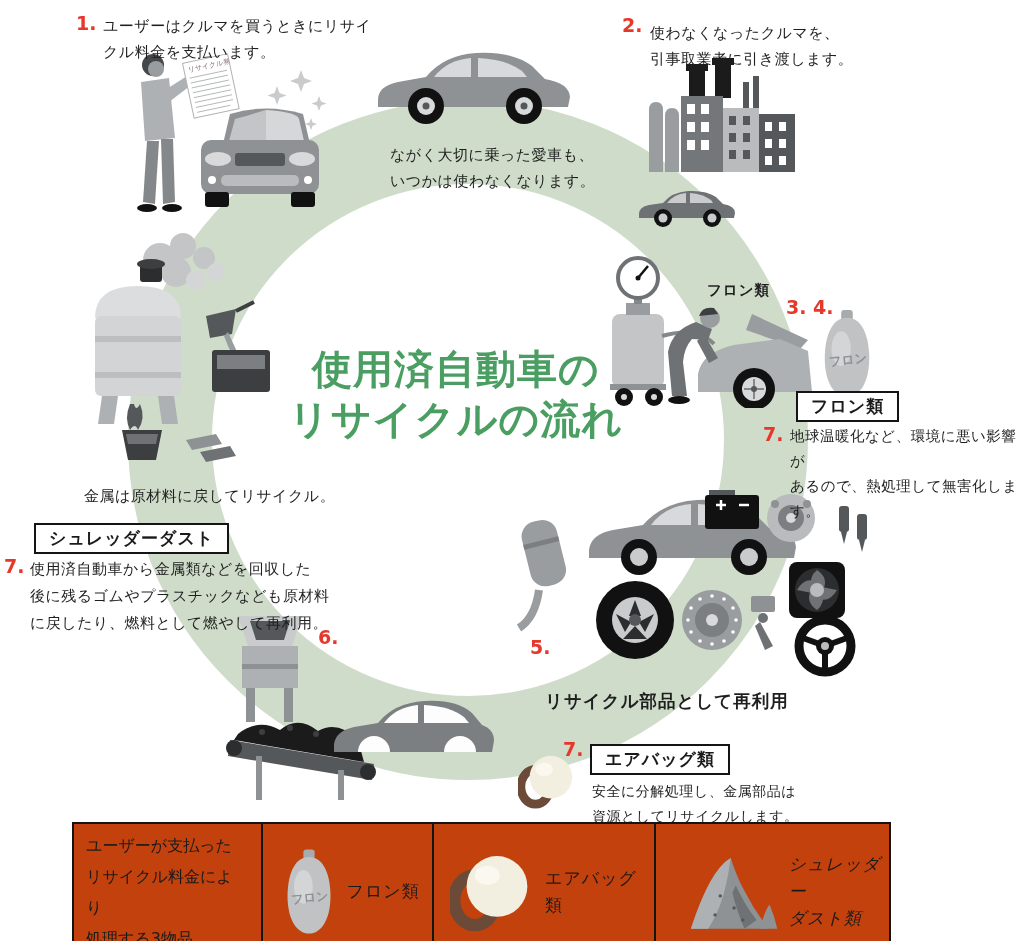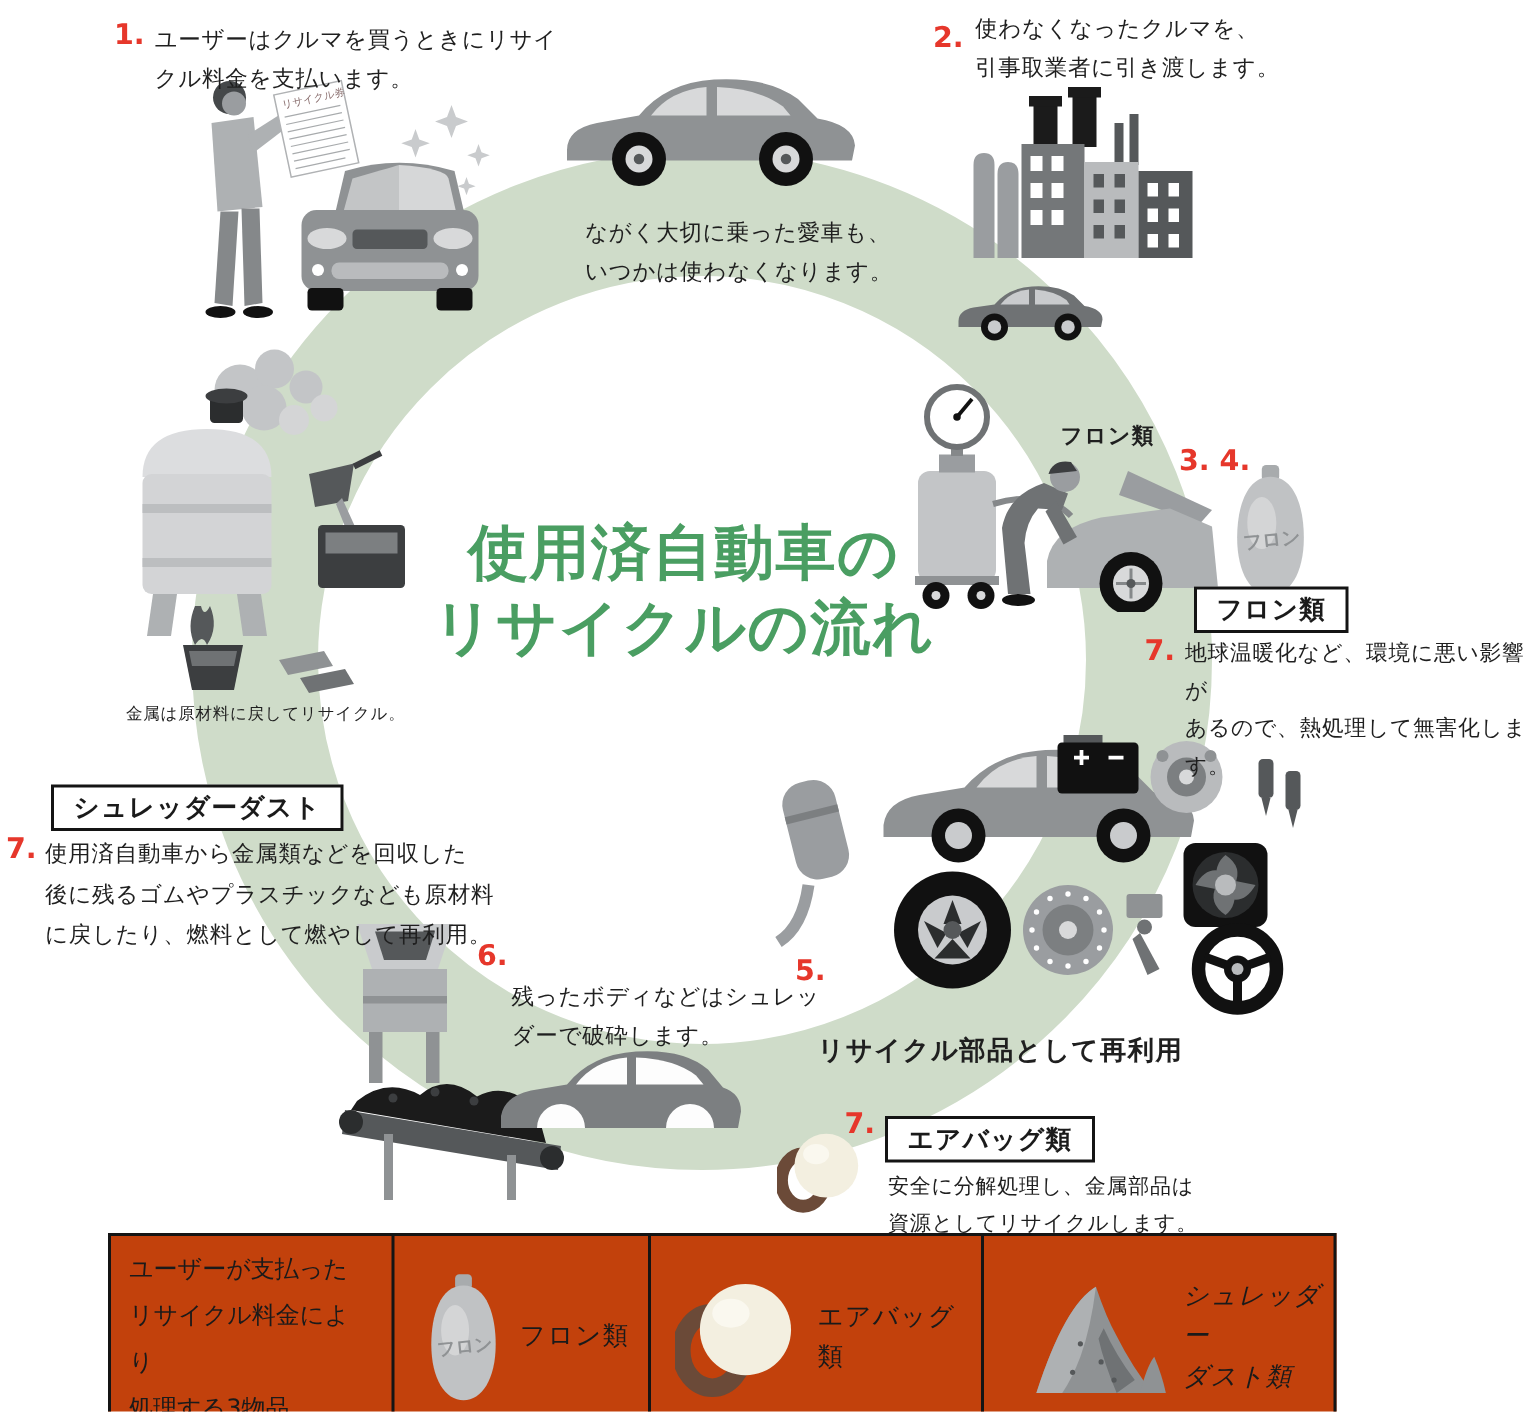--- a/index.html
+++ b/index.html
@@ -91,21 +91,21 @@
       <circle cx="54" cy="70" r="3.5" fill="#55585a"></circle>
     <circle cx="152" cy="70" r="18" fill="#111"></circle>
       <circle cx="152" cy="70" r="9" fill="#d8d9da"></circle>
       <circle cx="152" cy="70" r="3.5" fill="#55585a"></circle>
   </svg>
 
   <div class="txt" style="left:390px; top:142px;">ながく大切に乗った愛車も、
 いつかは使わなくなります。</div>
 
   <div class="num" style="left:622px; top:14px;">2.</div>
-  <div class="txt" style="left:650px; top:6px;">使わなくなったクルマを、
+  <div class="txt" style="left:650px; top:20px;">使わなくなったクルマを、
 引事取業者に引き渡します。</div>
 
   <svg class="illus" style="left:645px; top:52px;" width="152" height="125" viewBox="0 0 152 125">
     <rect x="44" y="16" width="16" height="30" fill="#1b1b1b"></rect>
       <rect x="41" y="12" width="22" height="7" fill="#1b1b1b"></rect>
     <rect x="70" y="10" width="16" height="36" fill="#1b1b1b"></rect>
       <rect x="67" y="6" width="22" height="7" fill="#1b1b1b"></rect>
     <rect x="98" y="30" width="6" height="28" fill="#55585a"></rect>
       <rect x="108" y="24" width="6" height="34" fill="#55585a"></rect>
     <path d="M4,58 Q4,50 11,50 Q18,50 18,58 L18,120 L4,120 Z" fill="#9a9da0"></path>
@@ -231,31 +231,29 @@
       <line x1="148" y1="79" x2="166" y2="70" stroke="#3c3e40" stroke-width="4"></line>
       <path d="M140,100 L150,122 L144,124 L136,104 Z" fill="#9a9da0"></path>
       <rect x="124" y="118" width="58" height="42" rx="3" fill="#3c3e40"></rect>
       <rect x="129" y="123" width="48" height="14" fill="#7c7f81"></rect>
     </g>
 
     <path d="M98,208 L128,202 L134,212 L104,218 Z" fill="#8f9294"></path>
     <path d="M112,220 L142,214 L148,224 L118,230 Z" fill="#6f7274"></path>
   </svg>
 
-  <div class="txt" style="left:84px; top:463px; font-size:11px;">金属は原材料に戻してリサイクル。</div>
+  <div class="txt" style="left:84px; top:483px; font-size:15px;">金属は原材料に戻してリサイクル。</div>
 
   <div class="boxed" style="left:34px; top:523px;">シュレッダーダスト</div>
   <div class="num" style="left:4px; top:555px;">7.</div>
   <div class="txt" style="left:30px; top:556px; line-height:27px;">使用済自動車から金属類などを回収した
 後に残るゴムやプラスチックなども原材料
 に戻したり、燃料として燃やして再利用。</div>
 
   <div class="num" style="left:318px; top:626px;">6.</div>
-  <div class="txt" style="left:341px; top:651px;">残ったボディなどはシュレッ
-ダーで破砕します。</div>
 
   <svg class="illus" style="left:212px; top:612px;" width="180" height="192" viewBox="0 0 180 192">
     <path d="M26,4 L90,4 L80,34 L36,34 Z" fill="#c9cbcd"></path>
     <path d="M38,9 L78,9 L72,28 L44,28 Z" fill="#55585a"></path>
     <rect x="30" y="34" width="56" height="42" fill="#aeb1b3"></rect>
     <rect x="30" y="52" width="56" height="5" fill="#8f9294"></rect>
     <rect x="34" y="76" width="9" height="34" fill="#8f9294"></rect>
     <rect x="72" y="76" width="9" height="34" fill="#8f9294"></rect>
 
     <path d="M18,128 L162,152 L160,168 L16,144 Z" fill="#55585a"></path>

